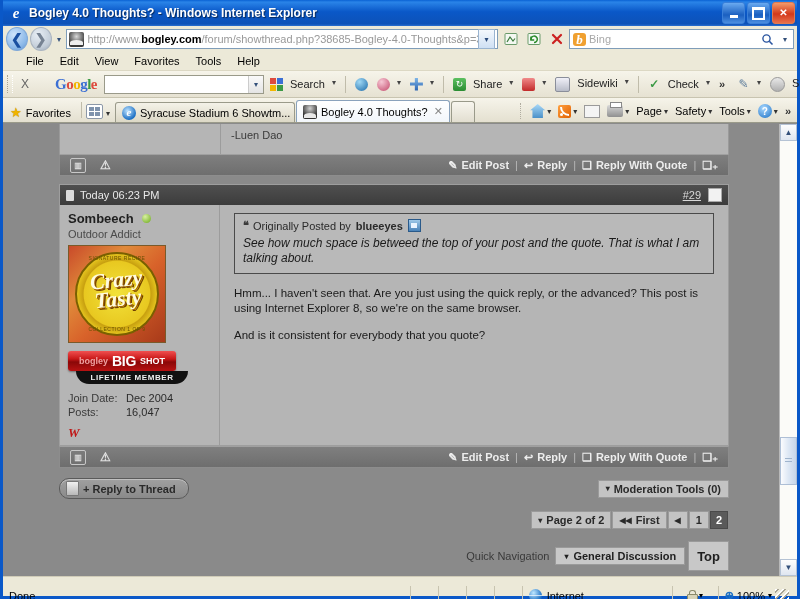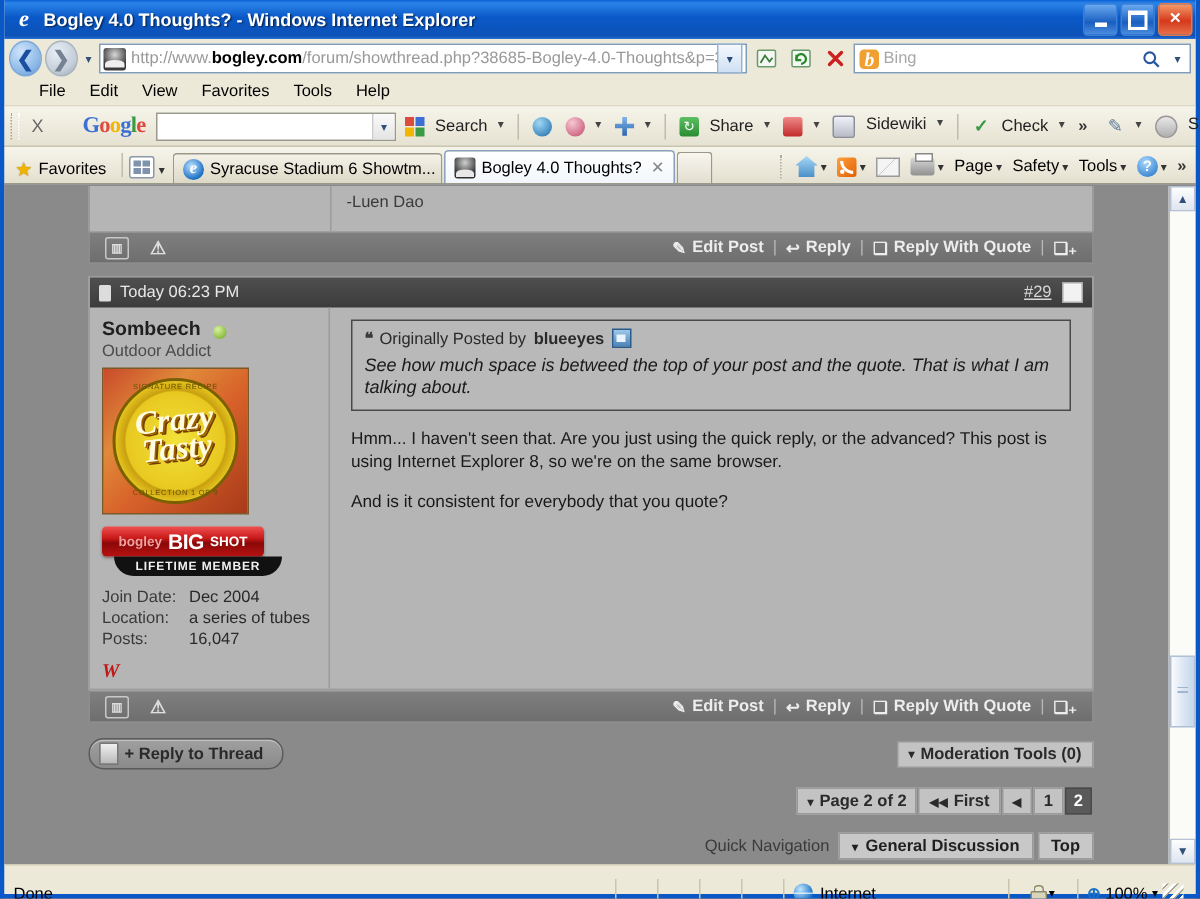--- a/index.html
+++ b/index.html
@@ -217,21 +217,21 @@
     display:flex;align-items:center;padding:0 6px;box-sizing:border-box;
     color:#e8e8e8;font-size:11px;
   }
   .ph-ico{width:8px;height:11px;background:#dcdcdc;margin-right:6px;border-radius:1px;}
   .ph-num{margin-left:auto;color:#d8d8d8;font-size:11px;text-decoration:underline;}
   .ph-chk{width:12px;height:12px;background:#f2f2f2;border:1px solid #aaa;margin-left:7px;}
   .postbody{display:flex;min-height:232px;}
   .userinfo{
     width:160px;flex:0 0 160px;border-right:1px solid #9c9c9c;padding:6px 8px 4px 8px;box-sizing:border-box;
   }
-  .uname{font-weight:bold;font-size:13px;color:#1f1f1f;display:flex;align-items:flex-end;gap:8px;}
+  .uname{font-weight:bold;font-size:13px;color:#1f1f1f;display:flex;align-items:center;gap:8px;}
   .online{width:9px;height:9px;border-radius:50%;background:radial-gradient(circle at 35% 30%,#d8f0a0,#6aa81a);}
   .utitle{color:#4a4a4a;font-size:11px;margin-top:2px;}
   .avatar{
     width:96px;height:96px;margin-top:5px;border:1px solid #7a5a2a;position:relative;overflow:hidden;
     background:linear-gradient(135deg,#c94a2a 0%,#e08a3a 30%,#d8622a 55%,#a83a1a 100%);
   }
   .av-ring{
     position:absolute;left:6px;top:6px;right:6px;bottom:6px;border-radius:50%;
     background:radial-gradient(circle,#f2e23a 0%,#e8c820 58%,#c8a010 60%,#e8c820 72%,#d8b018 100%);
     border:2px solid #7a6000;
@@ -297,22 +297,22 @@
     padding:0 6px;box-sizing:border-box;font-size:11px;font-weight:bold;color:#2a2a2a;gap:4px;margin-right:1px;
   }
   .pgbox.cur{background:#5a5a5a;color:#fff;border-color:#4a4a4a;padding:0 5px;}
   .qnavrow{margin:12px 50px 0 56px;display:flex;justify-content:flex-end;align-items:center;gap:3px;}
   .qnav-label{font-size:11px;color:#3a3a3a;margin-right:3px;}
   .qnav-sel{
     height:18px;background:#c8c8c8;border:1px solid #9a9a9a;display:flex;align-items:center;
     padding:0 8px;box-sizing:border-box;font-size:11px;font-weight:bold;color:#1f1f1f;gap:5px;
   }
   .qnav-top{
-    height:18px;background:#c8c8c8;border:1px solid #9a9a9a;display:flex;align-items:center;
-    padding:3px 8px;box-sizing:border-box;font-size:11px;font-weight:bold;color:#1f1f1f;
+    height:30px;background:#c8c8c8;border:1px solid #9a9a9a;display:flex;align-items:center;
+    padding:3px 8px;box-sizing:border-box;font-size:13px;font-weight:bold;color:#1f1f1f;
   }
   
   .vscroll{
     width:17px;flex:0 0 17px;background:#f4f4f0;border-left:1px solid #b8b8b8;
     display:flex;flex-direction:column;align-items:stretch;position:relative;
   }
   .sbtn{height:17px;flex:0 0 17px;background:linear-gradient(180deg,#fdfdfd,#dfe6f0);
     border:1px solid #b4c2d4;box-sizing:border-box;display:flex;align-items:center;justify-content:center;
     color:#33507a;font-size:8px;}
   .strack{flex:1 1 auto;position:relative;background:#fbfbf8;}
@@ -590,24 +590,20 @@
               <span class="bs-c">SHOT</span>
             </div>
             <div class="lifetime">LIFETIME MEMBER</div>
 
             <div class="utable">
               <div>
                   <span class="k">Join Date:</span>
                   <span class="v">Dec 2004</span>
                 </div>
               <div>
-                  <span class="k">Location:</span>
-                  <span class="v">a series of tubes</span>
-                </div>
-              <div>
                   <span class="k">Posts:</span>
                   <span class="v">16,047</span>
                 </div>
             </div>
             <div class="sigicon">W</div>
           </div>
 
           <div class="postmain">
             <div class="quote">
               <div class="q-head">

